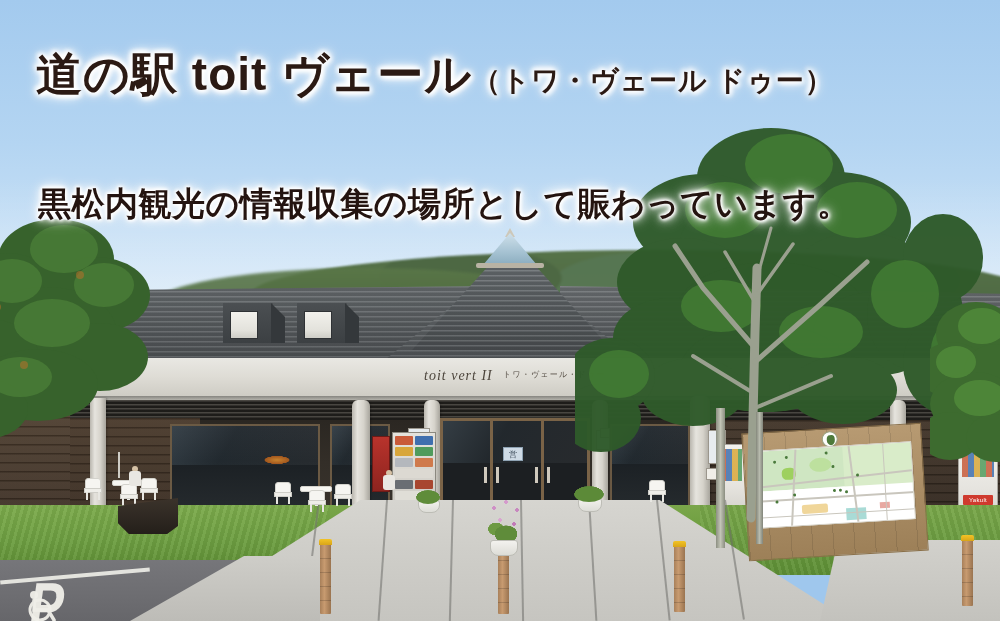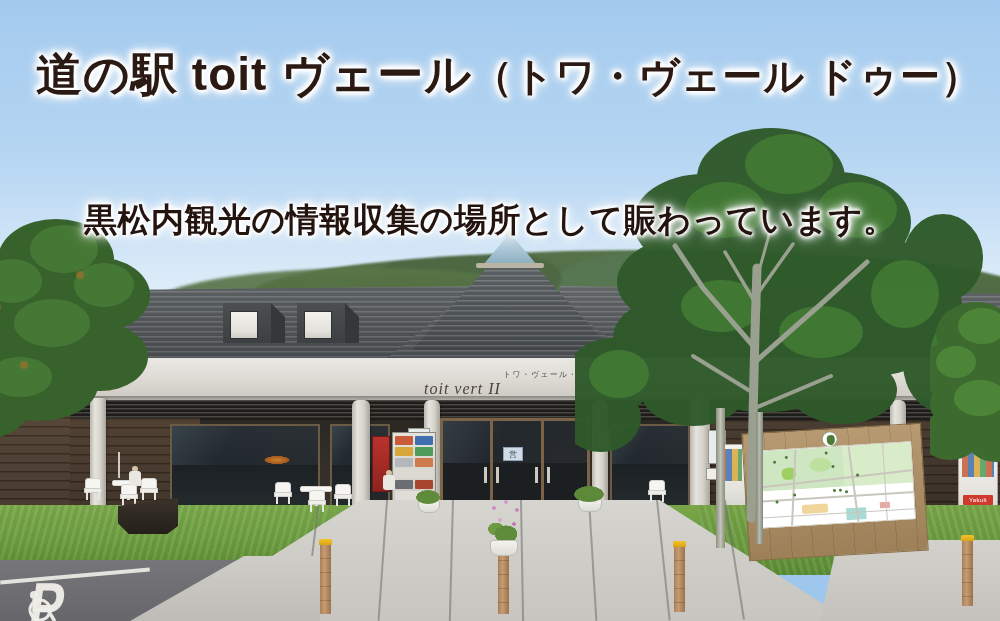--- a/index.html
+++ b/index.html
@@ -176,24 +176,24 @@
     background:linear-gradient(to bottom, #22262a 0%, #1b2024 40%, #262b2e 100%);
     border:2px solid #6b5a44;
   }
   .glass-refl{
     position:absolute; left:0; top:0; width:100%; height:45%;
     background:linear-gradient(120deg, rgba(140,170,190,.22) 0%, rgba(90,120,140,.10) 40%, rgba(255,255,255,.05) 100%);
   }
 
   
   .sign-toit{
-    position:absolute; left:424px; top:380px;
+    position:absolute; left:424px; top:368px;
     font-family:"Liberation Serif", serif;
     font-style:italic;
-    font-size:16px;
+    font-size:14px;
     color:#4b443b;
     letter-spacing:1px;
     white-space:nowrap;
   }
   .sign-kana{
     position:absolute; left:503px; top:369px;
     font-size:8px;
     color:#554d44;
     letter-spacing:1.2px;
     white-space:nowrap;
@@ -424,35 +424,35 @@
     font-size:46px;
     font-weight:bold;
     color:#2b1a14;
     letter-spacing:1px;
     white-space:nowrap;
     text-shadow:
       0 0 6px #fff, 0 0 6px #fff, 0 0 10px #fff, 0 0 12px #fff,
       0 0 16px #fff, 2px 2px 4px rgba(255,255,255,.95),
       -2px -2px 4px rgba(255,255,255,.95);
   }
-  .title .paren{ font-size:40px;font-family:Liberation Serif, serif; }
+  .title .paren{ font-size:28px; }
   .subline{
     position:absolute; left:38px;
     font-size:33px;
     font-weight:600;
     color:#241410;
     letter-spacing:.5px;
     white-space:nowrap;
     text-shadow:
       0 0 5px #fff, 0 0 5px #fff, 0 0 9px #fff, 0 0 12px #fff,
       0 0 15px #fff, 1px 1px 3px rgba(255,255,255,.95),
       -1px -1px 3px rgba(255,255,255,.95);
   }
   #subline-1{ top:125px; }
-  #subline-2{ top:198px;margin-left:46px; }
+  #subline-2{ top:182px; }
 </style>
 </head>
 <body>
 
 <div id="stage">
 
   <div class="sky"></div>
   <div class="sky-haze"></div>
 
   <div class="hill"></div>

